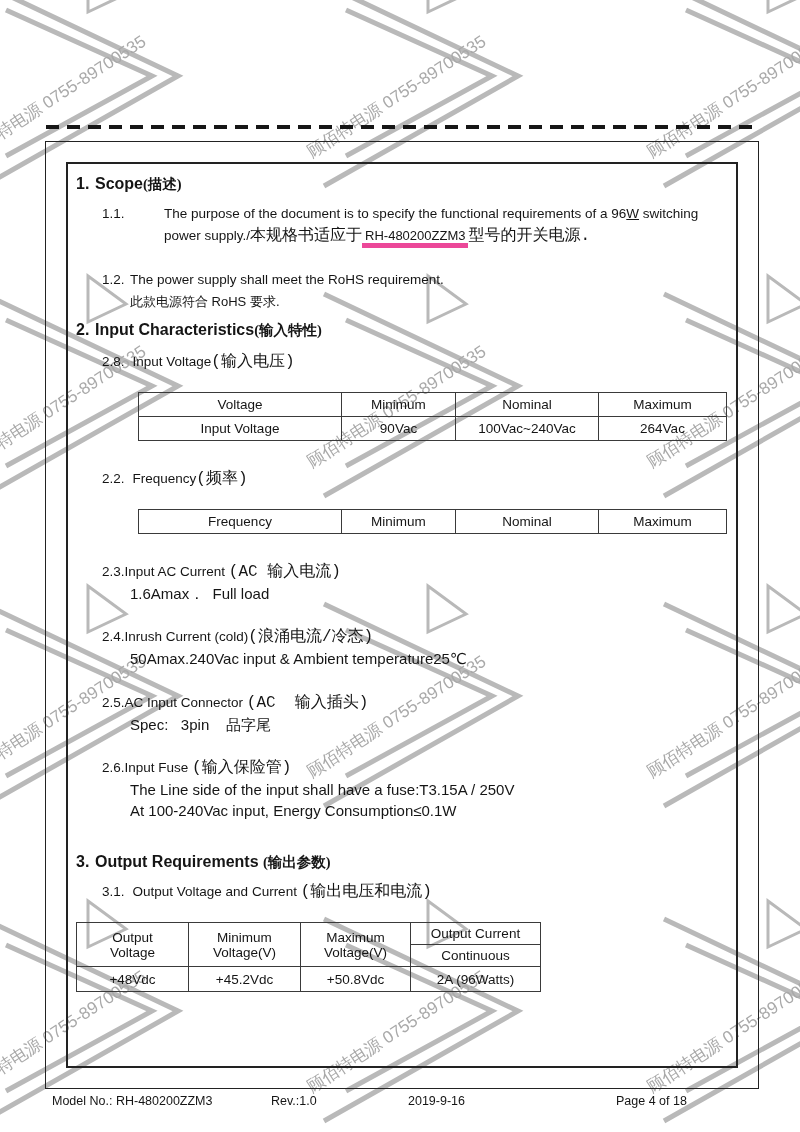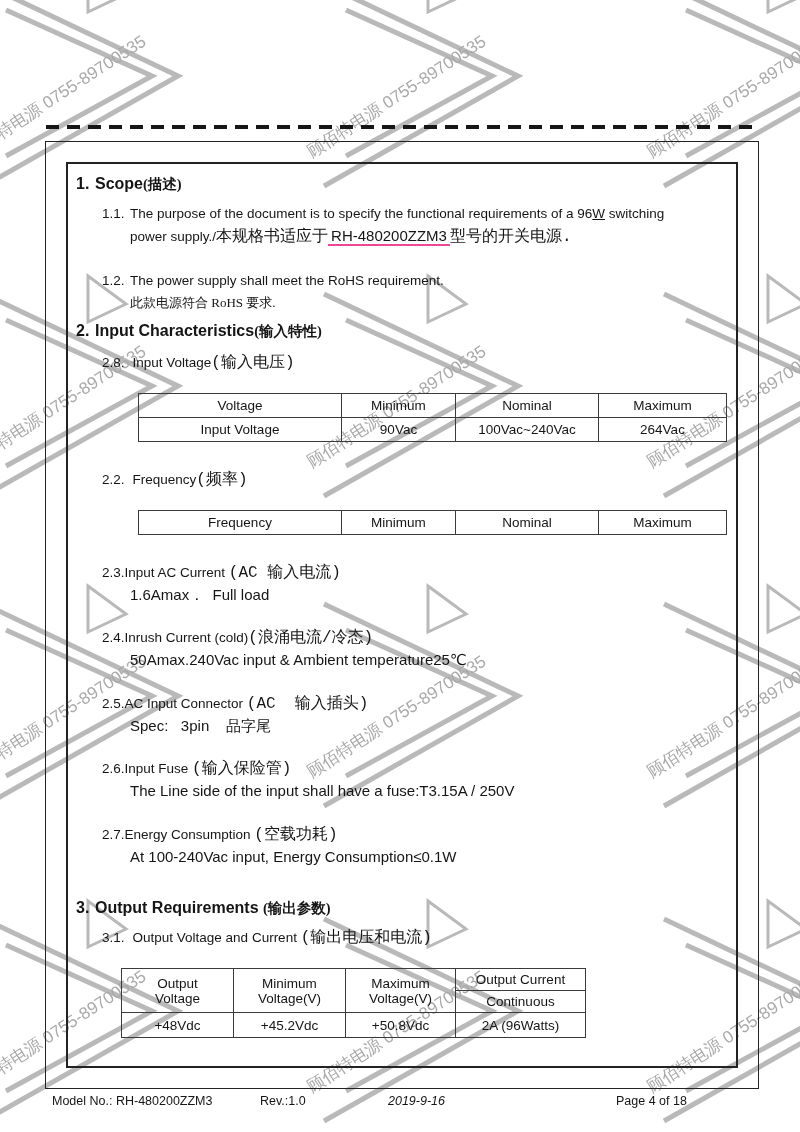--- a/index.html
+++ b/index.html
@@ -29,39 +29,39 @@
   .sub .num { display:inline-block; min-width:22px; }
   .sub .gap-wide { margin-left:8px; }
   .cnS { font-family:Liberation Mono, monospace; font-size:16px; white-space:pre-wrap; }
 
   .para { display:flex; margin-left:26px; font-size:13.5px; line-height:21.5px; }
   .para .num { flex:0 0 28px; }
   .para .ptext { flex:1; white-space:pre-wrap; }
 
   .body-line { margin-left:54px; font-size:15px; line-height:21px; white-space:pre-wrap; }
 
-  .model-u { font-size:15px; border-bottom:2px solid #ec4899; padding:0 3px; }
+  .model-u { font-size:13px; border-bottom:5px solid #ec4899; padding:0 3px; }
   .u { text-decoration:underline; }
-  .serifline { font-family:Liberation Serif, serif; font-size:13px; }
+  .serifline { font-family:Liberation Sans, sans-serif; font-size:13px; }
 
   table { border-collapse:collapse; font-size:13.5px; color:#151515; }
   td { border:1px solid #3a3a3a; text-align:center; vertical-align:middle; padding:0 2px; }
   .t12 { margin-left:62px; margin-top:19px; }
   .t12 td { height:24px; }
   .t12 .c1 { width:203px; } .t12 .c2 { width:114px; } .t12 .c3 { width:143px; } .t12 .c4 { width:128px; }
-  .t3 { margin-left:45px; margin-top:19px;border-radius:30px; }
+  .t3 { margin-top:19px;border-radius:30px; }
   .t3 td { height:22px; }
   .t3 .c1 { width:112px; } .t3 .c2 { width:112px; } .t3 .c3 { width:110px; } .t3 .c4 { width:130px; }
   .t3 .drow td { height:25px; }
 
-  .mt5{margin-top:5px;} .mt7{margin-top:7px;} .mt8{margin-top:8px;} .mt10{margin-top:10px;}
+  .mt5{margin-top:5px;} .mt7{margin-top:7px;} .mt8{margin-top:8px;gap:34px;} .mt10{margin-top:10px;}
   .mt22{margin-top:22px;} .mt23{margin-top:23px;} .mt27{margin-top:27px;} .mt30{margin-top:30px;}
 
   .footer span { position:absolute; top:1094px; font-size:12.5px; line-height:15px; white-space:pre; }
-  .f-model{left:52px;} .f-rev{left:260px;} .f-date{left:388px;font-style:italic;} .f-page{left:616px;}
+  .f-model{left:52px;} .f-rev{left:271px;} .f-date{left:408px;} .f-page{left:616px;}
 </style>
 </head>
 <body>
 
 <div class="page">
 
   <div class="wm-layer">
       <svg class="wm" width="250" height="250" viewBox="0 0 250 250" style="left:-30px;top:-40px">
         <polygon points="118,6 156,34 118,52" fill="none" stroke="#b9b9b9" stroke-width="3"></polygon>
         <polyline points="14,24 208,116 14,226" fill="none" stroke="#b9b9b9" stroke-width="5"></polyline>
@@ -192,21 +192,20 @@
 
       <div class="sub mt22"><span class="num">2.4.</span><span>Inrush Current (cold)</span><span class="cnS">(浪涌电流/冷态)</span></div>
       <div class="body-line">50Amax.240Vac input &amp; Ambient temperature25℃</div>
 
       <div class="sub mt23"><span class="num">2.5.</span><span>AC Input Connector </span><span class="cnS">(AC  输入插头)</span></div>
       <div class="body-line">Spec:   3pin    品字尾</div>
 
       <div class="sub mt22"><span class="num">2.6.</span><span>Input Fuse </span><span class="cnS">(输入保险管)</span></div>
       <div class="body-line">The Line side of the input shall have a fuse:T3.15A / 250V</div>
 
-      <div class="sub mt23"><span class="num">2.7.</span><span>Energy Consumption </span><span class="cnS">(空载功耗)</span></div>
       <div class="body-line">At 100-240Vac input, Energy Consumption≤0.1W</div>
 
       <div class="h-sec mt30"><span class="num">3.</span><span>Output Requirements </span><span class="cn">(输出参数)</span></div>
 
       <div class="sub mt8"><span class="num">3.1.</span><span class="gap-wide">Output Voltage and Current </span><span class="cnS">(输出电压和电流)</span></div>
 
       <table class="t3">
         <tbody>
             <tr>
           <td class="c1" rowspan="2">

